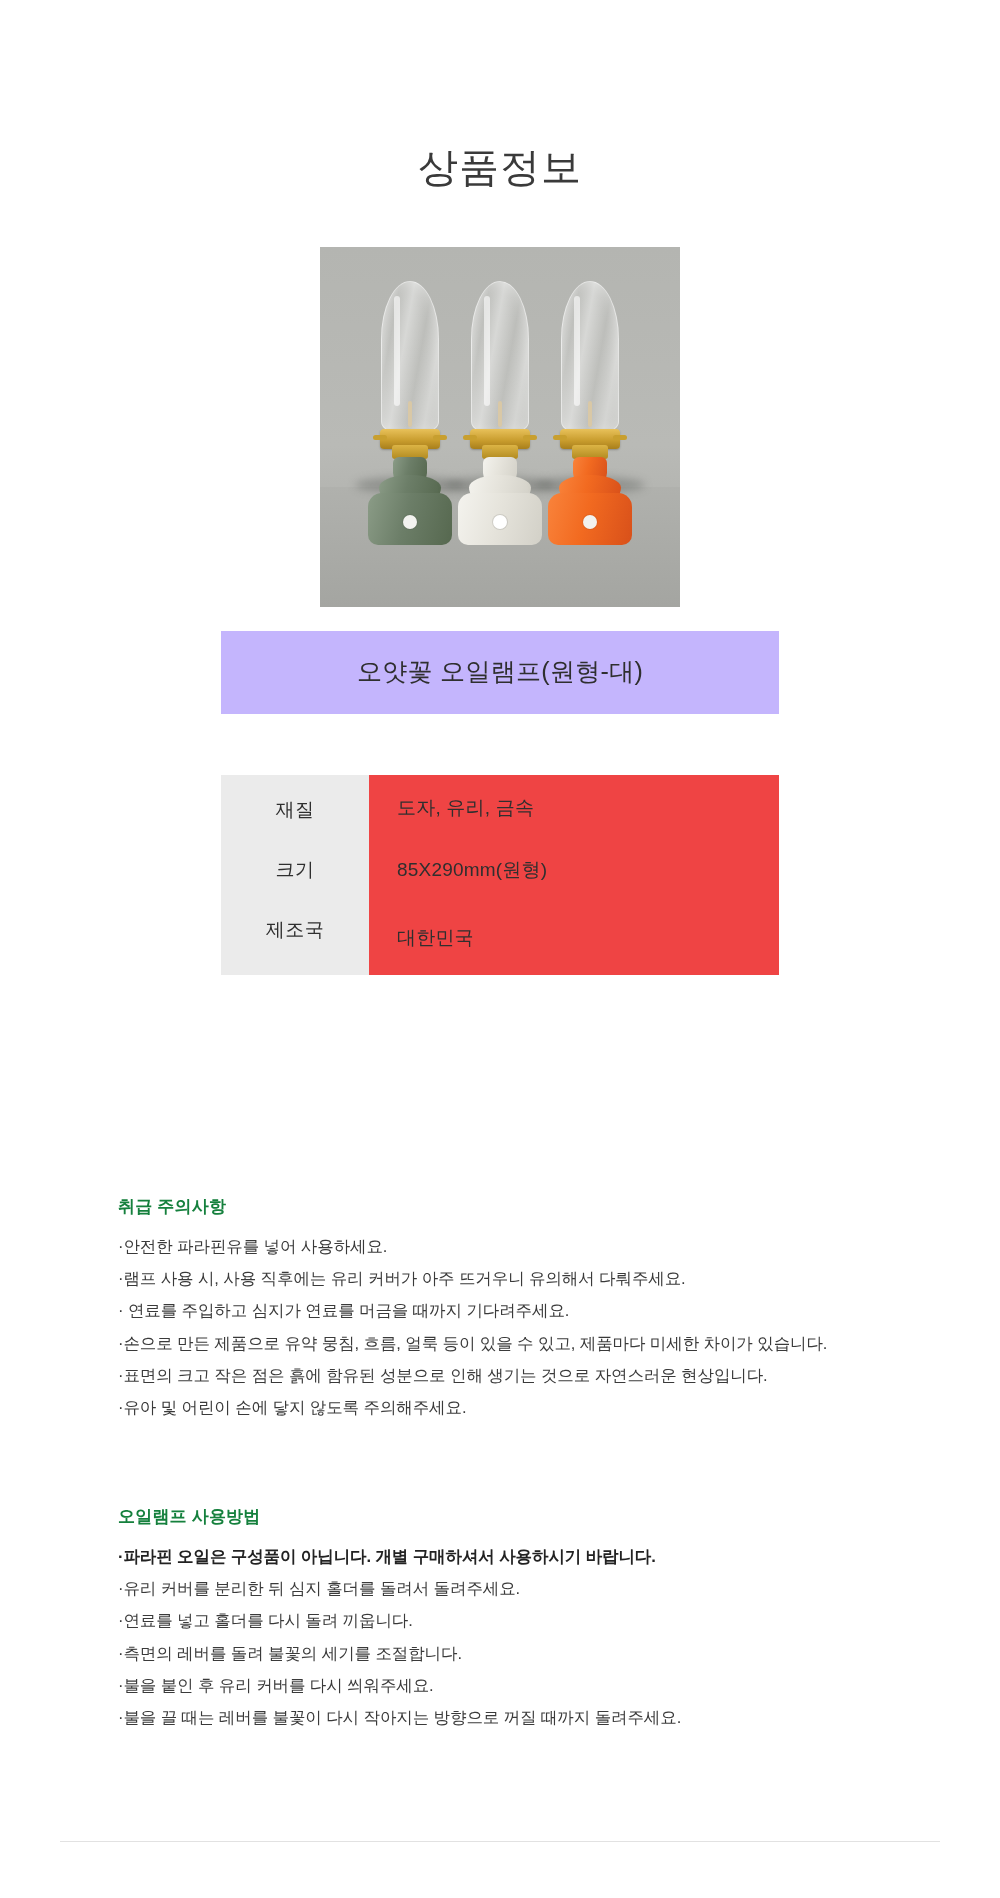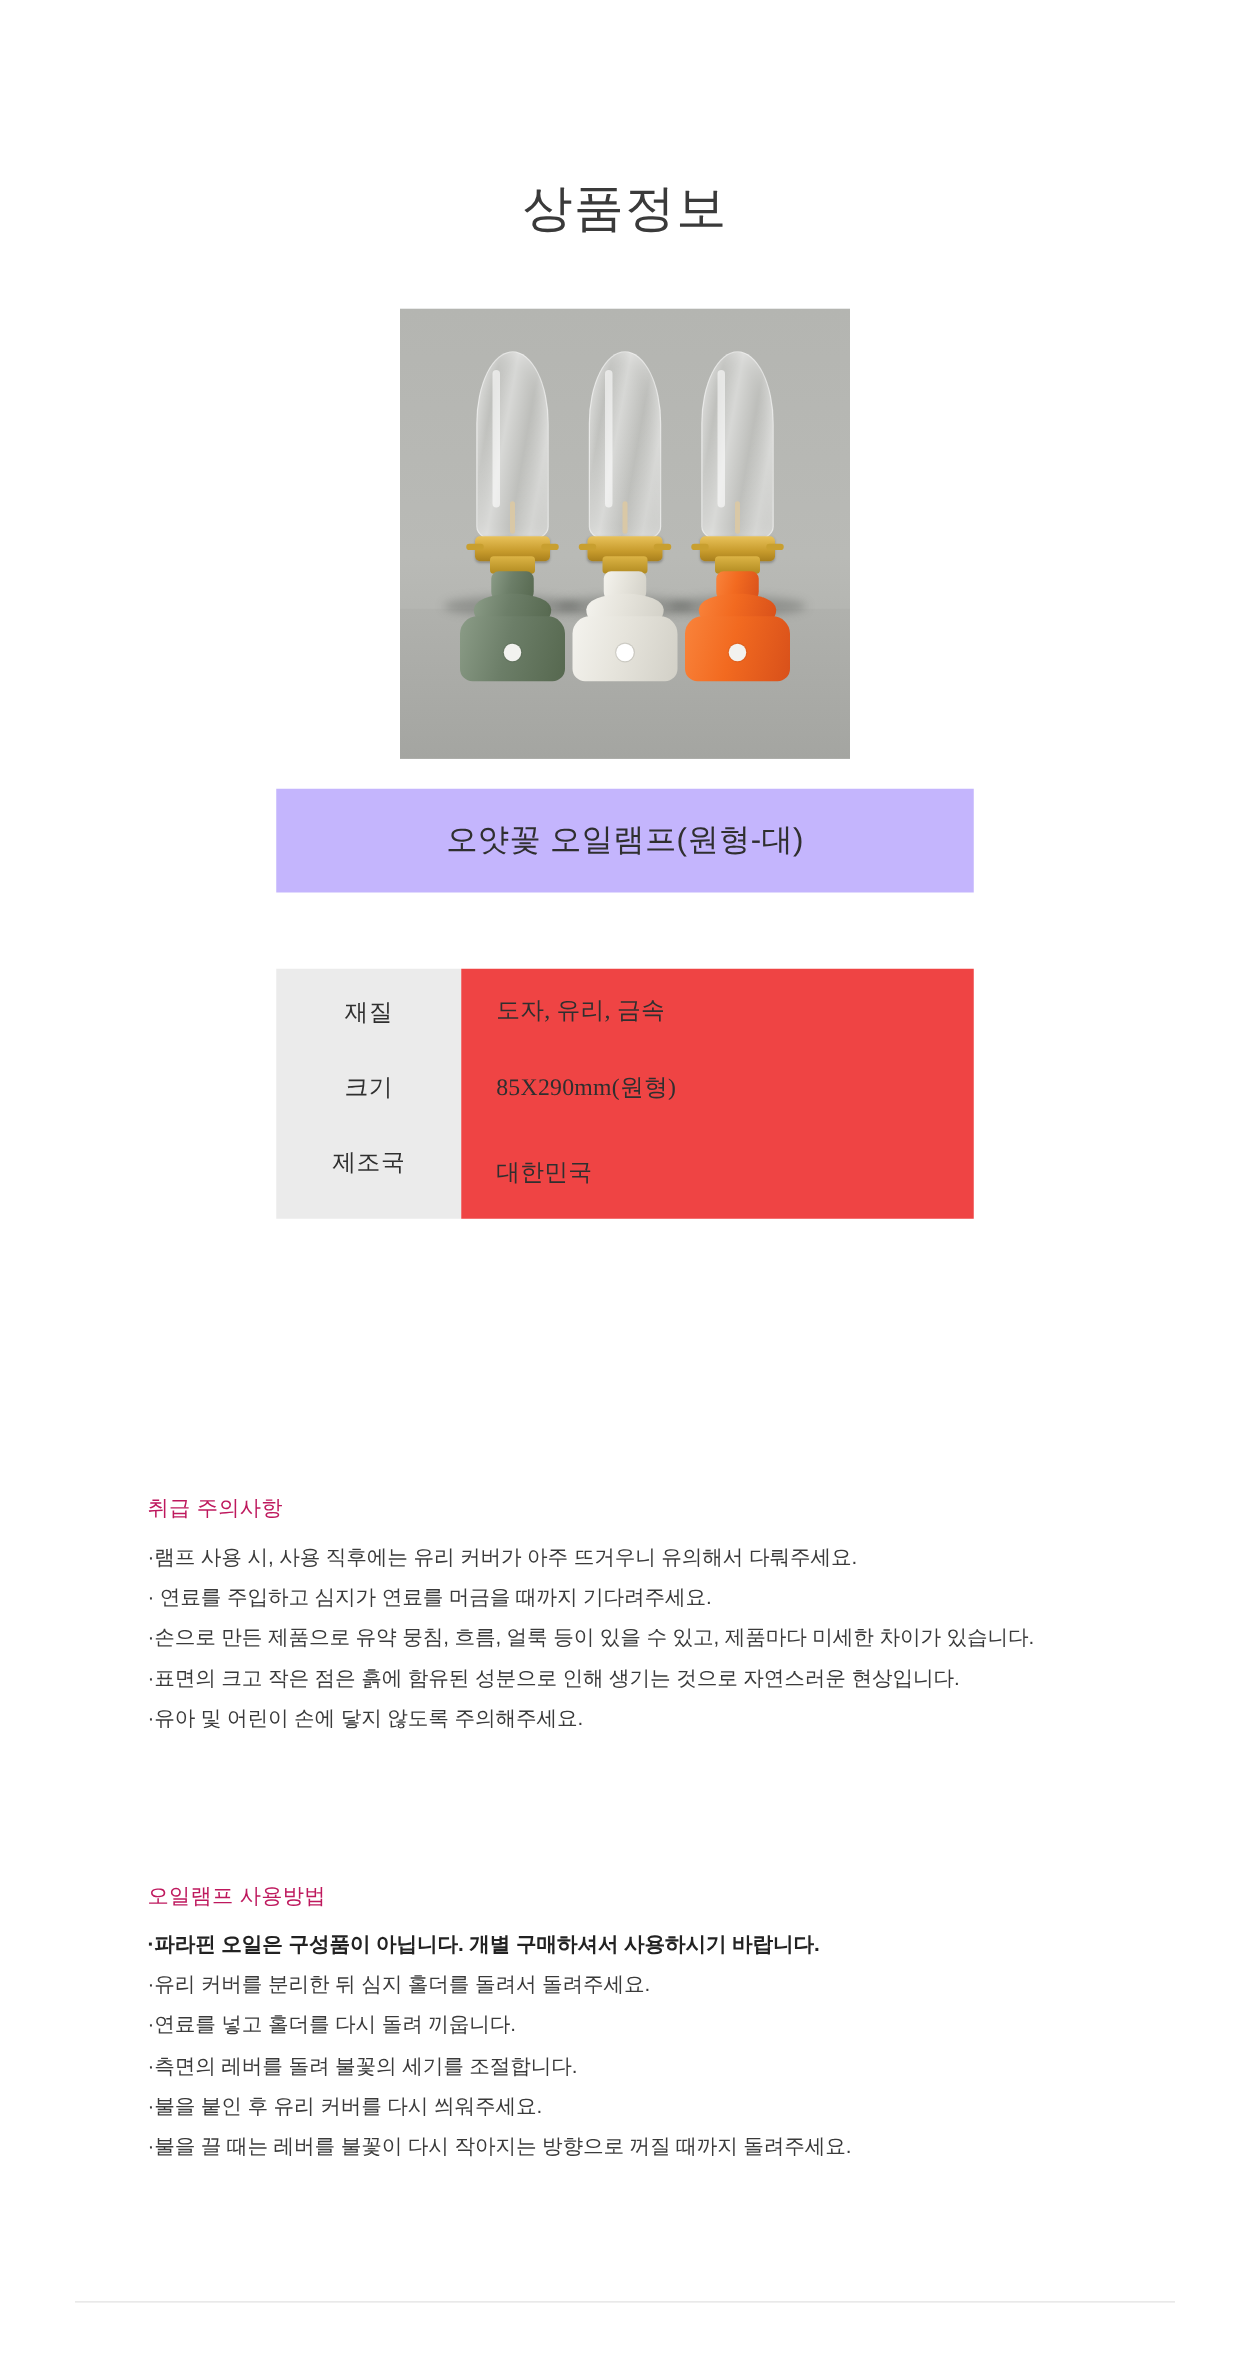--- a/index.html
+++ b/index.html
@@ -219,21 +219,20 @@
     color: #2f2f2f;
     letter-spacing: 0.3px;
   }
 
   
   .spec-table {
     width: 558px;
     margin: 61px auto 0 auto;
     border-collapse: collapse;
     table-layout: fixed;
-    font-family: Liberation Serif, serif;
   }
   .spec-table td {
     vertical-align: middle;
     font-size: 19px;
     color: #2f2f2f;
     height: 58px;
   }
   .spec-table td.k {
     width: 146px;
     background: #ebebeb;
@@ -256,22 +255,22 @@
     width: 790px;
   }
   .notes-2 {
     position: absolute;
     left: 118px;
     top: 1505px;
     width: 790px;
   }
   .notes h3, .notes-2 h3 {
     font-size: 17px;
-    font-weight: 400;
-    color: #be185d;
+    font-weight: 700;
+    color: #15803d;
     margin: 0 0 12px 0;
     letter-spacing: 0.2px;
   }
   .notes ul, .notes-2 ul {
     list-style: none;
     margin: 0;
     padding: 0;
   }
   .notes li, .notes-2 li {
     font-size: 16.5px;
@@ -358,20 +357,21 @@
       <tr>
         <td class="k">제조국</td>
         <td class="v">대한민국</td>
       </tr>
     </tbody>
   </table>
 
   <div class="notes">
     <h3>취급 주의사항</h3>
     <ul>
+      <li>·안전한 파라핀유를 넣어 사용하세요.</li>
       <li>·램프 사용 시, 사용 직후에는 유리 커버가 아주 뜨거우니 유의해서 다뤄주세요.</li>
       <li>· 연료를 주입하고 심지가 연료를 머금을 때까지 기다려주세요.</li>
       <li>·손으로 만든 제품으로 유약 뭉침, 흐름, 얼룩 등이 있을 수 있고, 제품마다 미세한 차이가 있습니다.</li>
       <li>·표면의 크고 작은 점은 흙에 함유된 성분으로 인해 생기는 것으로 자연스러운 현상입니다.</li>
       <li>·유아 및 어린이 손에 닿지 않도록 주의해주세요.</li>
     </ul>
   </div>
 
   <div class="notes-2">
     <h3>오일램프 사용방법</h3>

